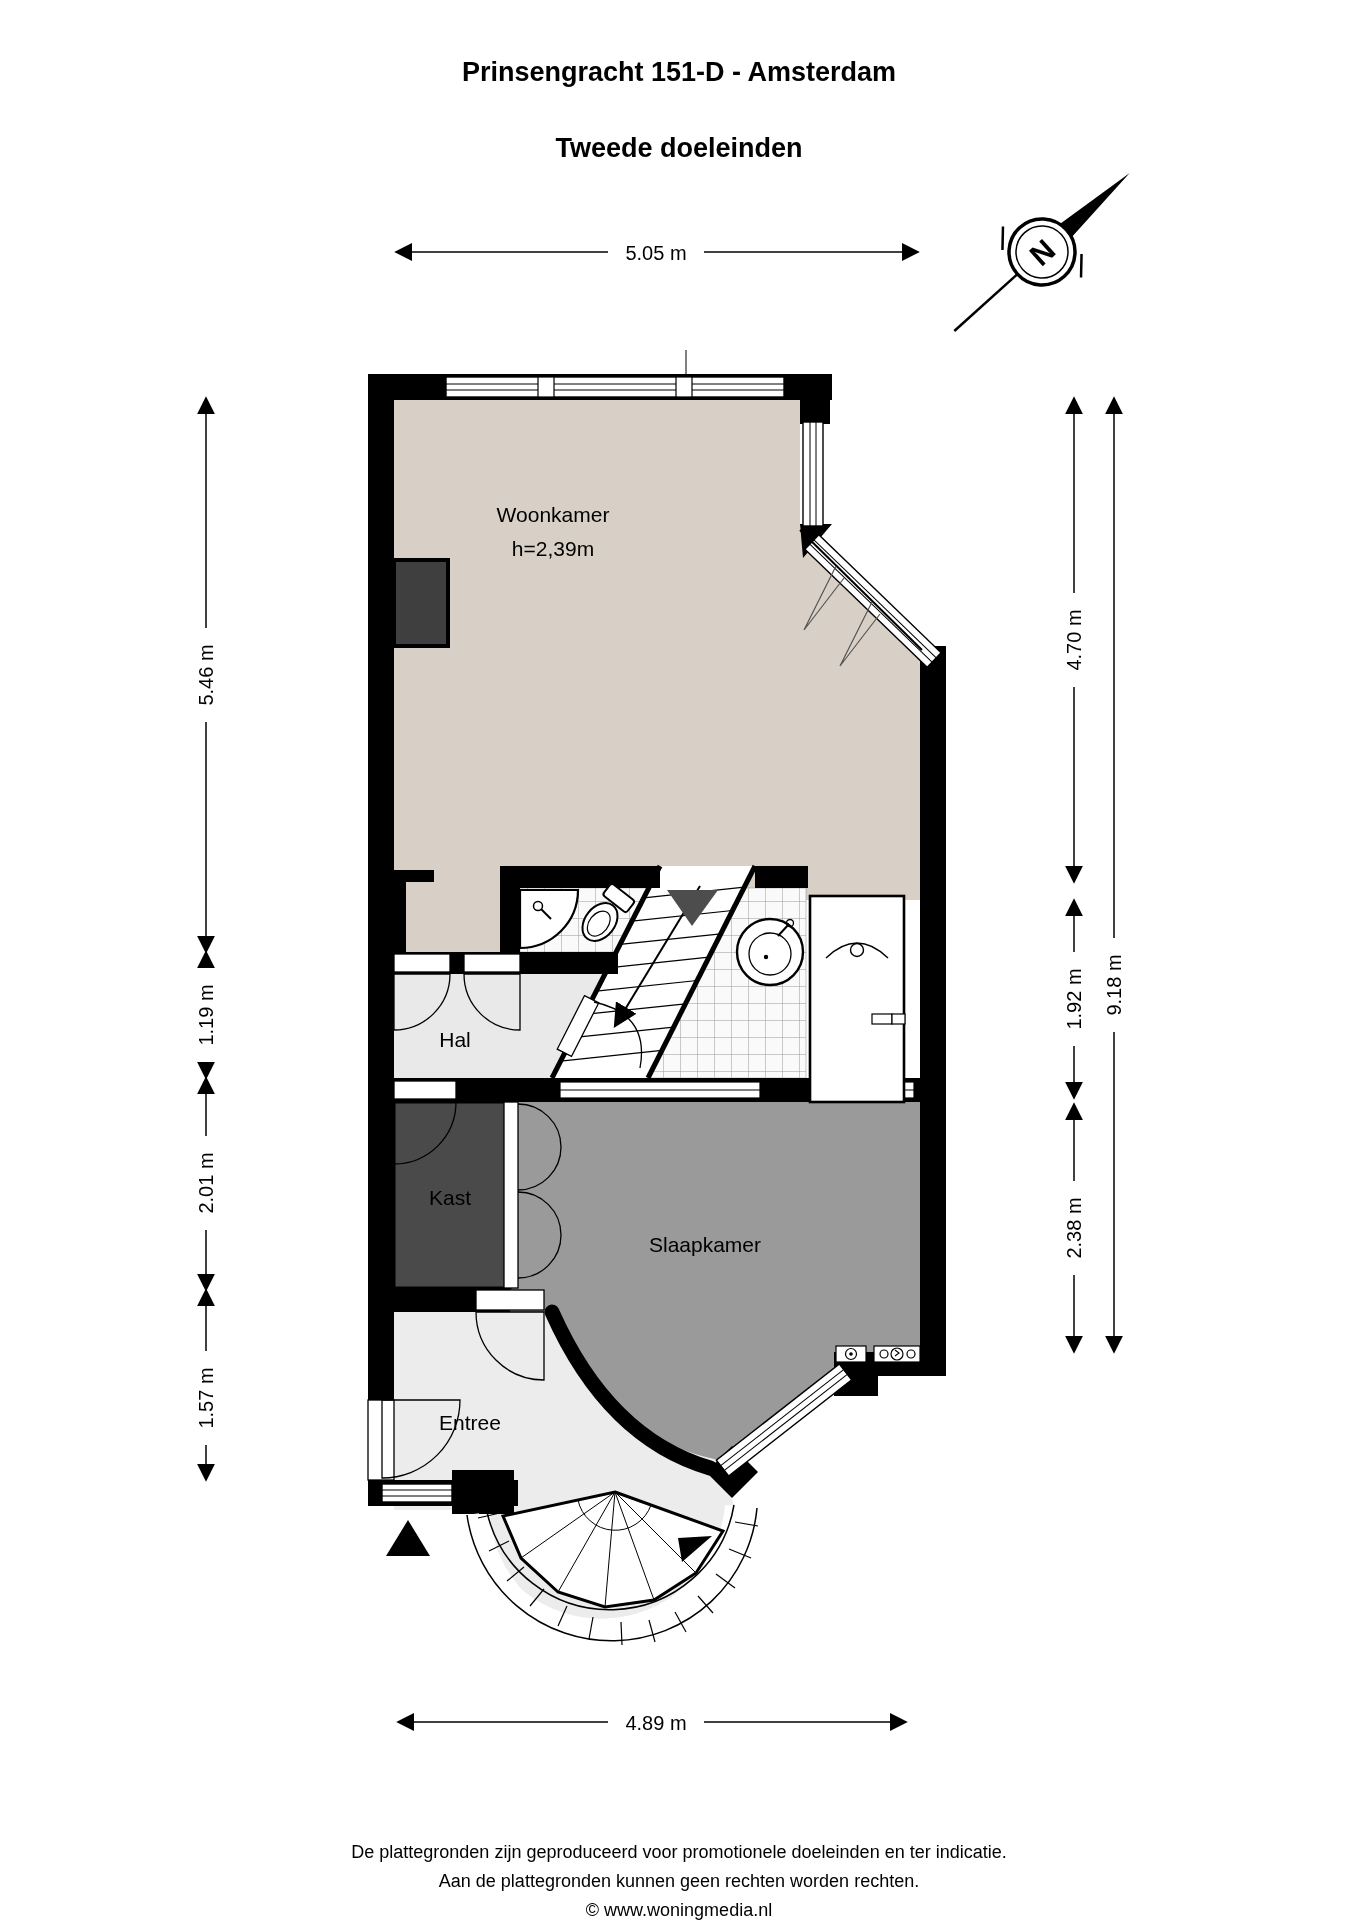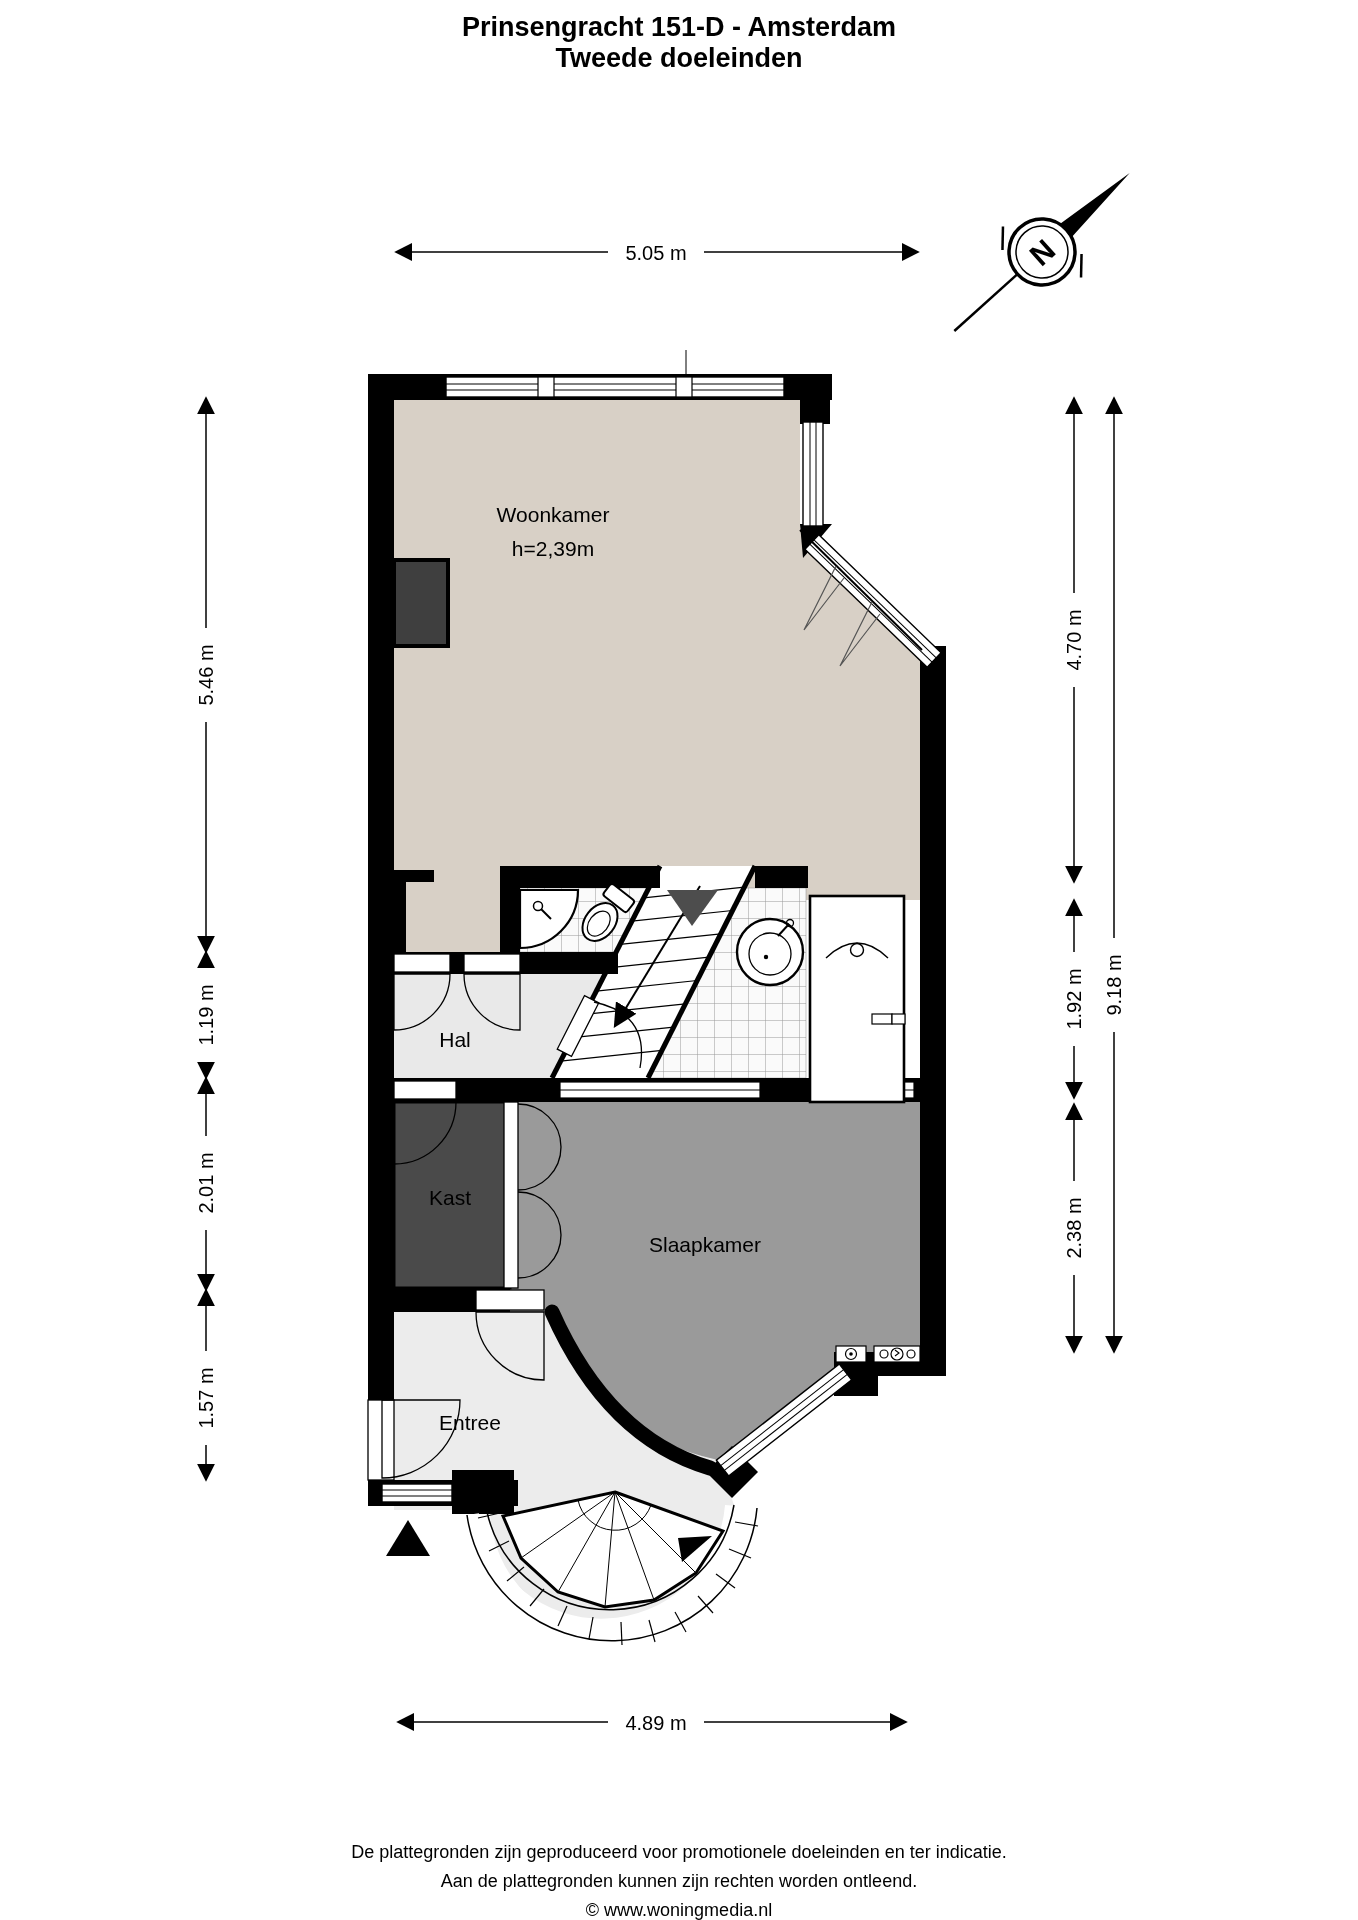--- a/index.html
+++ b/index.html
@@ -1,19 +1,19 @@
 <!DOCTYPE html>
 <html><head>
 <meta charset="utf-8">
 <style>
   html,body{margin:0;padding:0;background:#ffffff;}
   #page{position:relative;width:1358px;height:1920px;background:#fff;overflow:hidden;
         font-family:"Liberation Sans", sans-serif;}
   #title{position:absolute;top:12px;left:0;width:100%;text-align:center;color:#000;}
-  #title .t1,#title .t2{font-size:27px;font-weight:bold;line-height:31px;}
+  #title .t1,#title .t2{font-size:27px;font-weight:bold;line-height:31px;margin-top:45px;}
   #footer{position:absolute;top:1838px;left:0;width:100%;text-align:center;color:#000;}
   #footer div{font-size:18px;line-height:29px;}
   svg{position:absolute;top:0;left:0;}
   text{font-family:"Liberation Sans", sans-serif;fill:#000;}
   .roomlabel{font-size:21px;}
   .dimlabel{font-size:20px;}
   .nlabel{font-size:30px;font-weight:bold;}
 </style>
 </head>
 <body>
@@ -318,17 +318,17 @@
       <circle cx="0" cy="0" r="33" fill="#fff" stroke="#000" stroke-width="3.5"></circle>
       <circle cx="0" cy="0" r="26" fill="none" stroke="#000" stroke-width="1.5"></circle>
       <line x1="-12" y1="-45" x2="-28" y2="-28" stroke="#000" stroke-width="2.5"></line>
       <line x1="12" y1="45" x2="28" y2="28" stroke="#000" stroke-width="2.5"></line>
       <text class="nlabel" x="0" y="11" text-anchor="middle">N</text>
     </g>
   </svg>
 
   <div id="footer">
     <div>De plattegronden zijn geproduceerd voor promotionele doeleinden en ter indicatie.</div>
-    <div>Aan de plattegronden kunnen zijn rechten worden ontleend.</div>
+    <div>Aan de plattegronden kunnen geen rechten worden rechten.</div>
     <div>© www.woningmedia.nl</div>
   </div>
 
 </div>
 
 </body></html>

